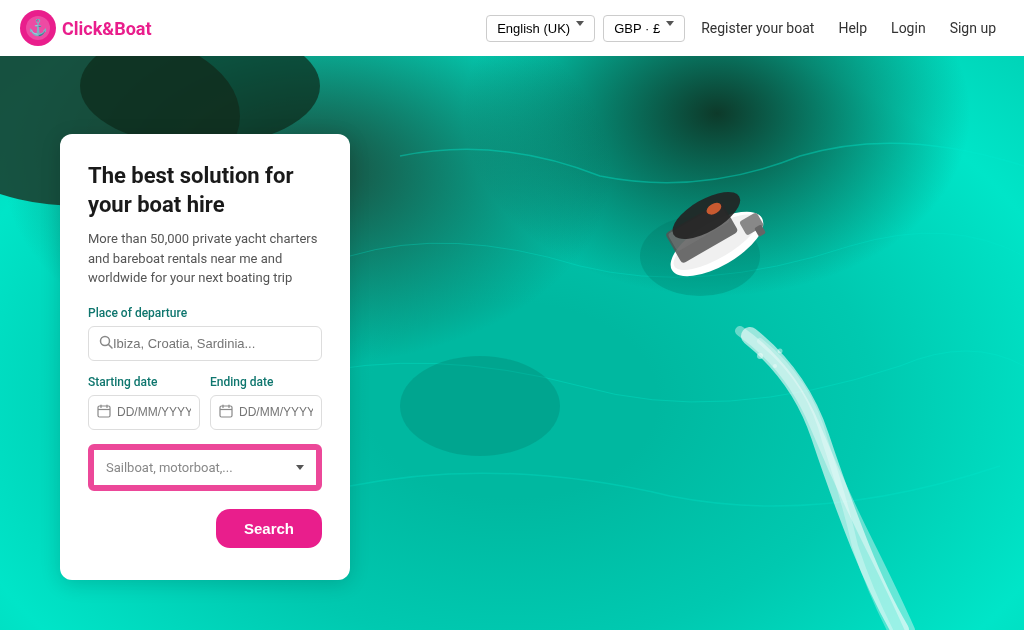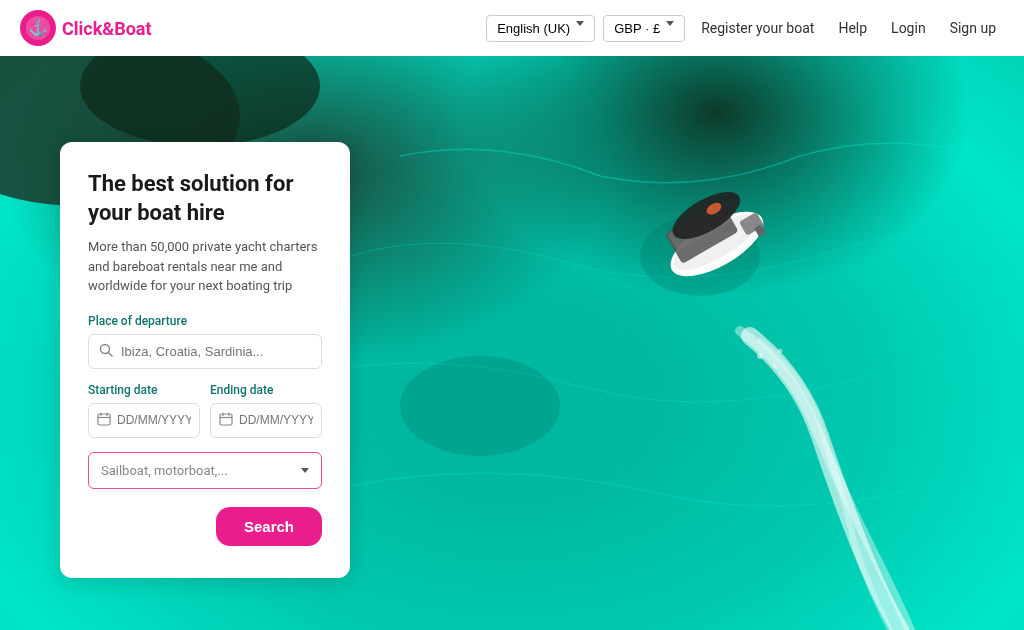--- a/index.html
+++ b/index.html
@@ -99,21 +99,21 @@
 
     
     .hero {
       position: relative;
       height: 574px;
     }
 
     
     .search-card {
       position: absolute;
-      top: 86px;
+      top: 78px;
       left: 60px;
       background: white;
       border-radius: 12px;
       padding: 28px 28px 32px;
       width: 290px;
       box-shadow: 0 4px 20px rgba(0,0,0,0.15);
       z-index: 5;
     }
 
     .search-card h1 {
@@ -137,21 +137,20 @@
       font-weight: 500;
       margin-bottom: 6px;
     }
 
     .input-with-icon {
       display: flex;
       align-items: center;
       border: 1px solid #ddd;
       border-radius: 6px;
       padding: 8px 10px;
-      gap: 8px;
       margin-bottom: 14px;
     }
 
     .input-with-icon input {
       border: none;
       outline: none;
       font-size: 13px;
       color: #888;
       width: 100%;
     }
@@ -193,21 +192,21 @@
       font-size: 14px;
     }
 
     .boat-type-field {
       margin-bottom: 18px;
     }
 
     .select-wrap {
       display: flex;
       align-items: center;
-      border: 1px solid #ec4899;
+      border: 6px solid #ec4899;
       border-radius: 6px;
       padding: 10px 12px;
       justify-content: space-between;
       cursor: pointer;
     }
 
     .select-wrap span {
       font-size: 13px;
       color: #888;
     }

